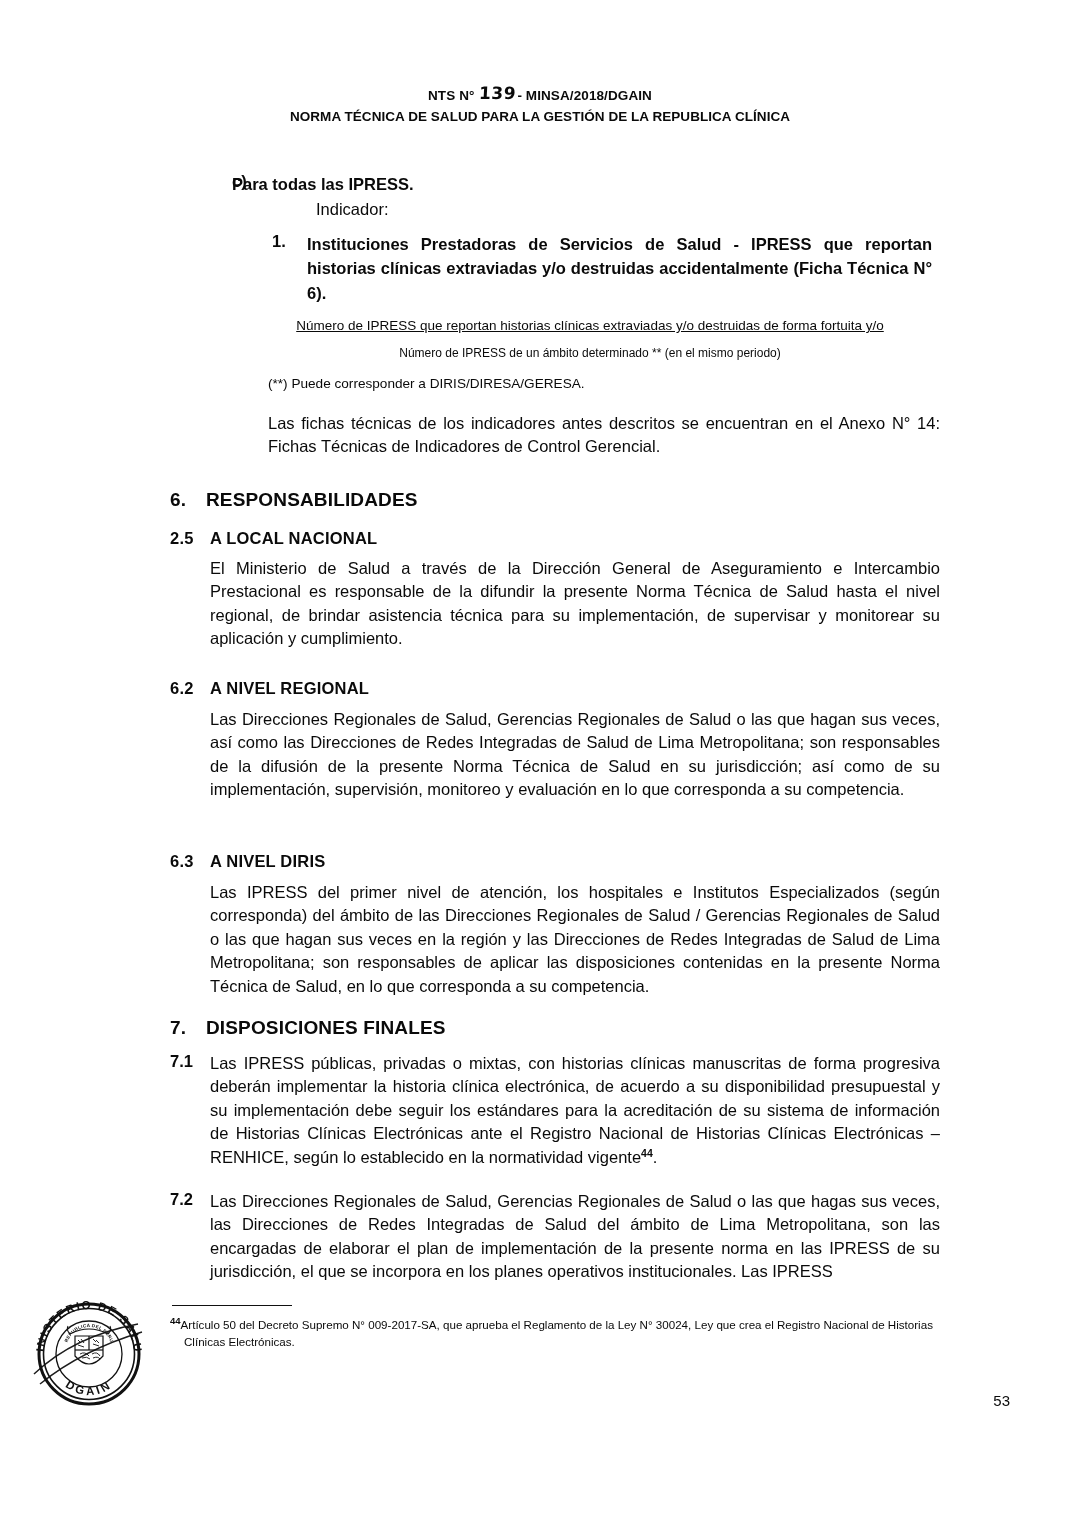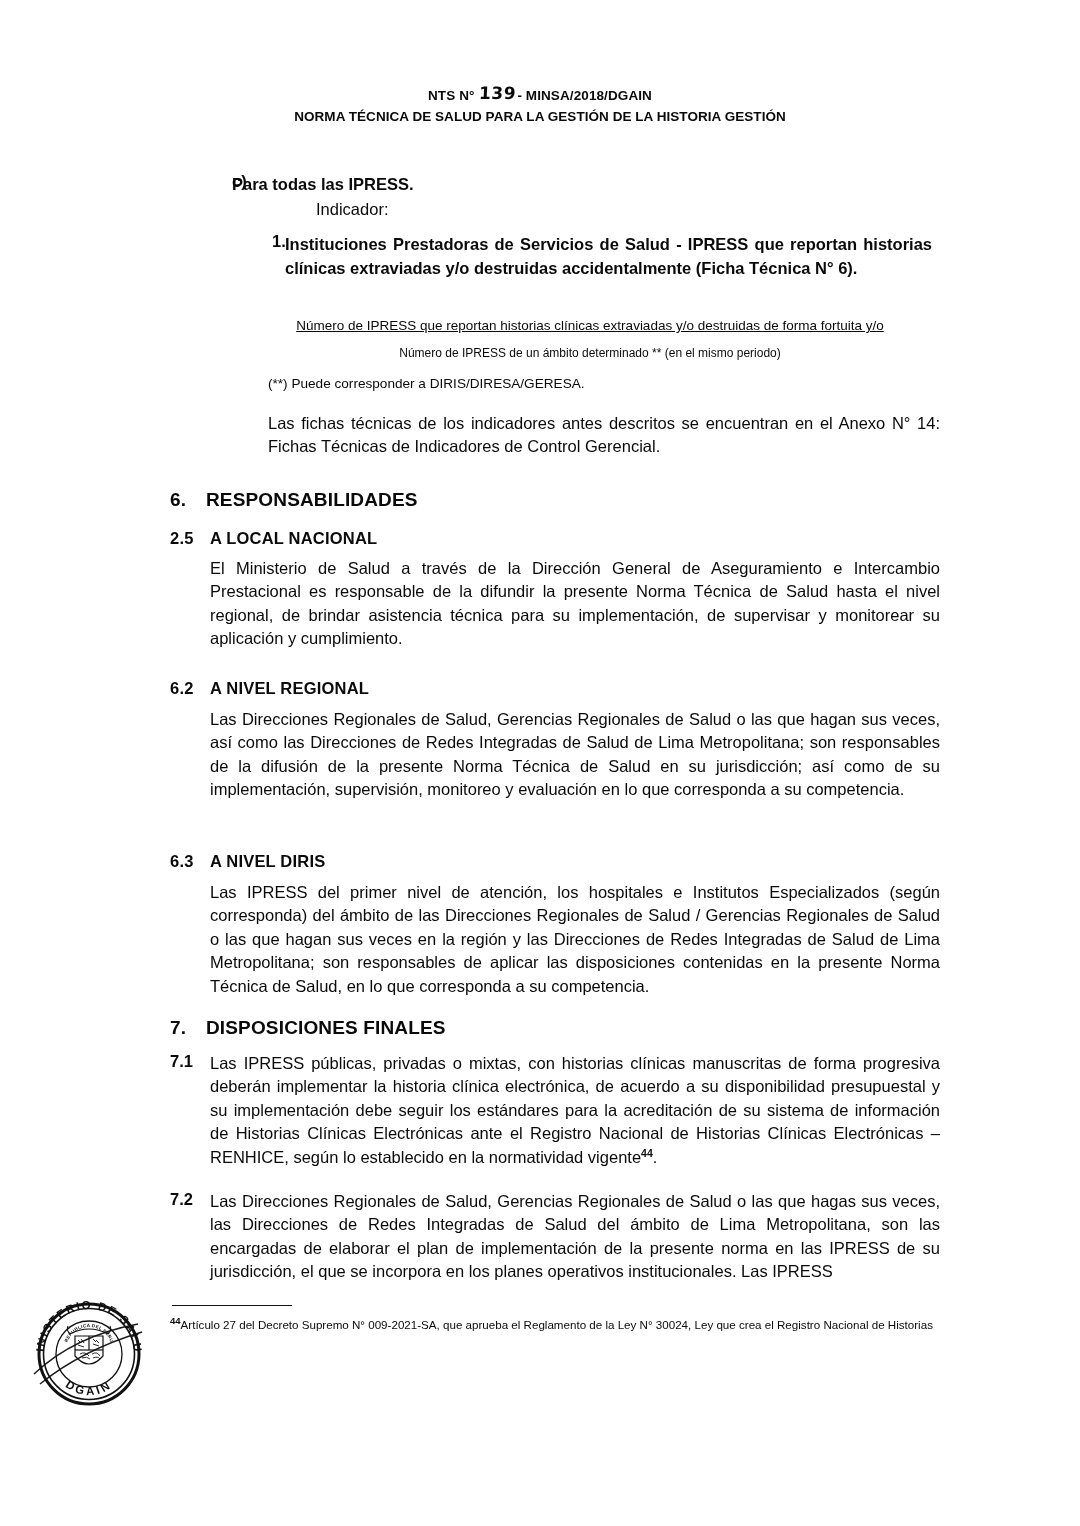--- a/index.html
+++ b/index.html
@@ -102,21 +102,21 @@
     width: 660px;
   }
   .item-1 .num {
     position: absolute;
     left: 0;
     top: 0;
     font-size: 16.5px;
     font-weight: bold;
   }
   .item-1 .ptext {
-    margin-left: 13px;
+    margin-left: 35px;
     font-size: 16.5px;
     font-weight: bold;
     line-height: 1.48;
     text-align: justify;
     text-justify: inter-word;
   }
 
   
   .formula {
     top: 316px;
@@ -270,21 +270,21 @@
   }
   .seal svg { display: block; }
 </style>
 </head>
 <body>
 
 <div class="page">
 
   <div class="doc-header">
     <div class="line1"><span>NTS N°</span>&nbsp;<span class="stamp-num">139</span><span>- MINSA/2018/DGAIN</span></div>
-    <div class="line2">NORMA TÉCNICA DE SALUD PARA LA GESTIÓN DE LA HISTORIA GESTIÓN</div>
+    <div class="line2">NORMA TÉCNICA DE SALUD PARA LA GESTIÓN DE LA REPUBLICA CLÍNICA</div>
   </div>
 
   <div class="body-area">
 
     <div class="blk item-c">
       <span class="marker">c)</span>
       <div class="ctitle">Para todas las IPRESS.</div>
       <div style="margin-left:42px;">
         <span class="ind">Indicador:</span>
       </div>
@@ -341,23 +341,25 @@
 
     <div class="blk numpara p72">
       <span class="npn">7.2</span>
       <div class="npt">Las Direcciones Regionales de Salud, Gerencias Regionales de Salud o las que hagas sus veces, las Direcciones de Redes Integradas de Salud del ámbito de Lima Metropolitana, son las encargadas de elaborar el plan de implementación de la presente norma en las IPRESS de su jurisdicción, el que se incorpora en los planes operativos institucionales. Las IPRESS</div>
     </div>
 
   </div>
 
   <div class="fn-rule"></div>
   <div class="footnote">
-    <span class="fnmark">44</span><span>Artículo 27 del Decreto Supremo N° 009-2021-SA, que aprueba el Reglamento de la Ley N° 30024, Ley que crea el Registro Nacional de Historias</span>
+    <span class="fnmark">44</span><span>Artículo 50 del Decreto Supremo N° 009-2017-SA, que aprueba el Reglamento de la Ley N° 30024, Ley que crea el Registro Nacional de Historias</span>
+    <span class="fncont">Clínicas Electrónicas.</span>
   </div>
 
+  <div class="page-number">53</div>
 
   <div class="seal">
     <svg width="126" height="130" viewBox="0 0 126 130" xmlns="http://www.w3.org/2000/svg">
       <defs>
         <path id="arcTop" d="M 18,66 A 45,45 0 0 1 108,66" fill="none"></path>
         <path id="arcBot" d="M 26,70 A 37,37 0 0 0 100,70" fill="none"></path>
         <path id="arcInner" d="M 40,62 A 23,23 0 0 1 86,62" fill="none"></path>
       </defs>
 
       <circle cx="63" cy="66" r="50" fill="none" stroke="#111" stroke-width="3"></circle>

